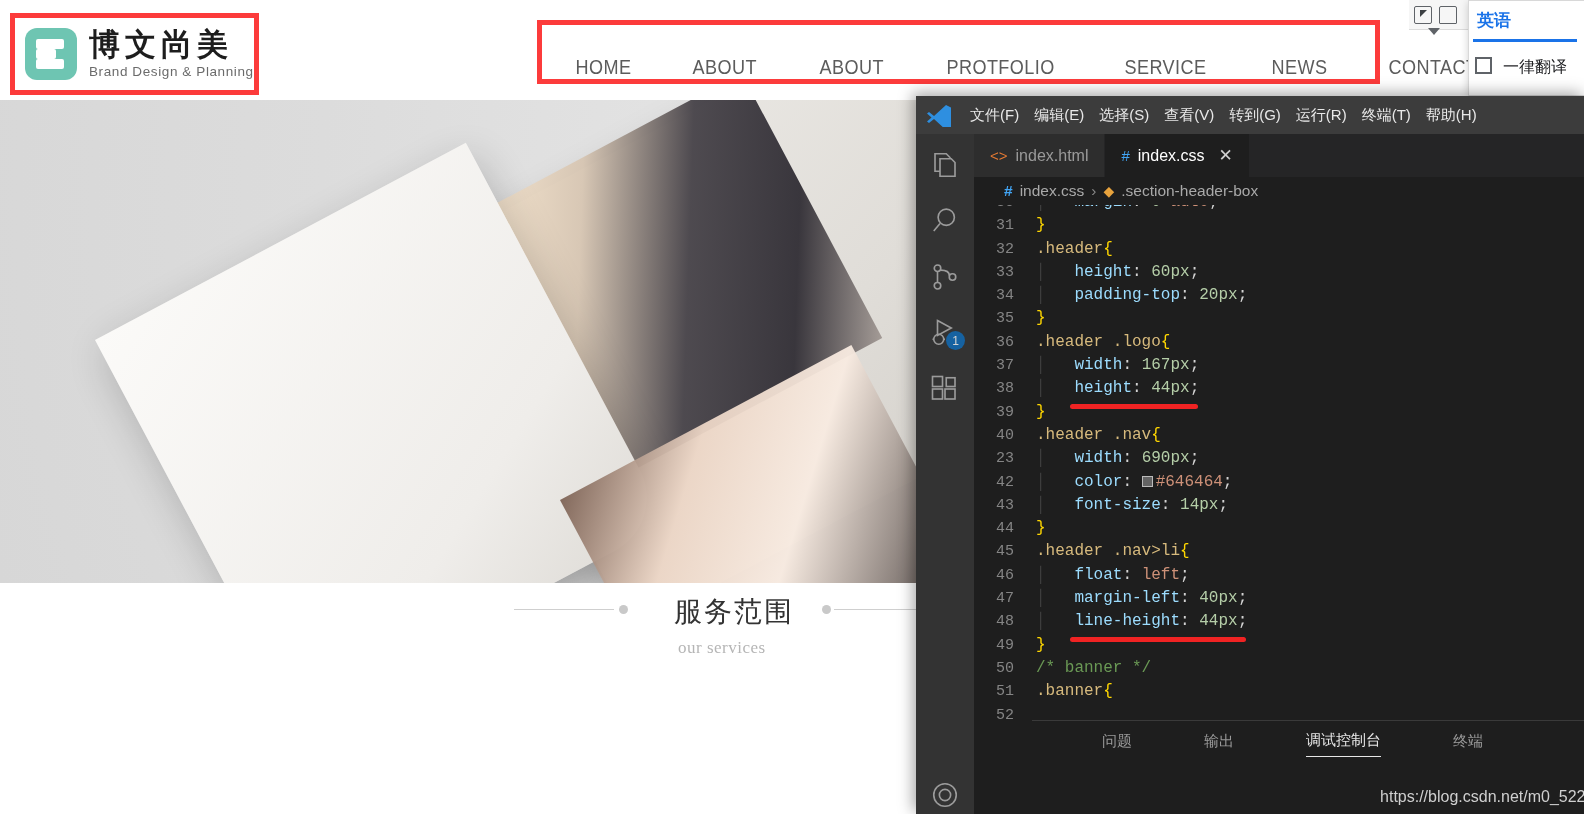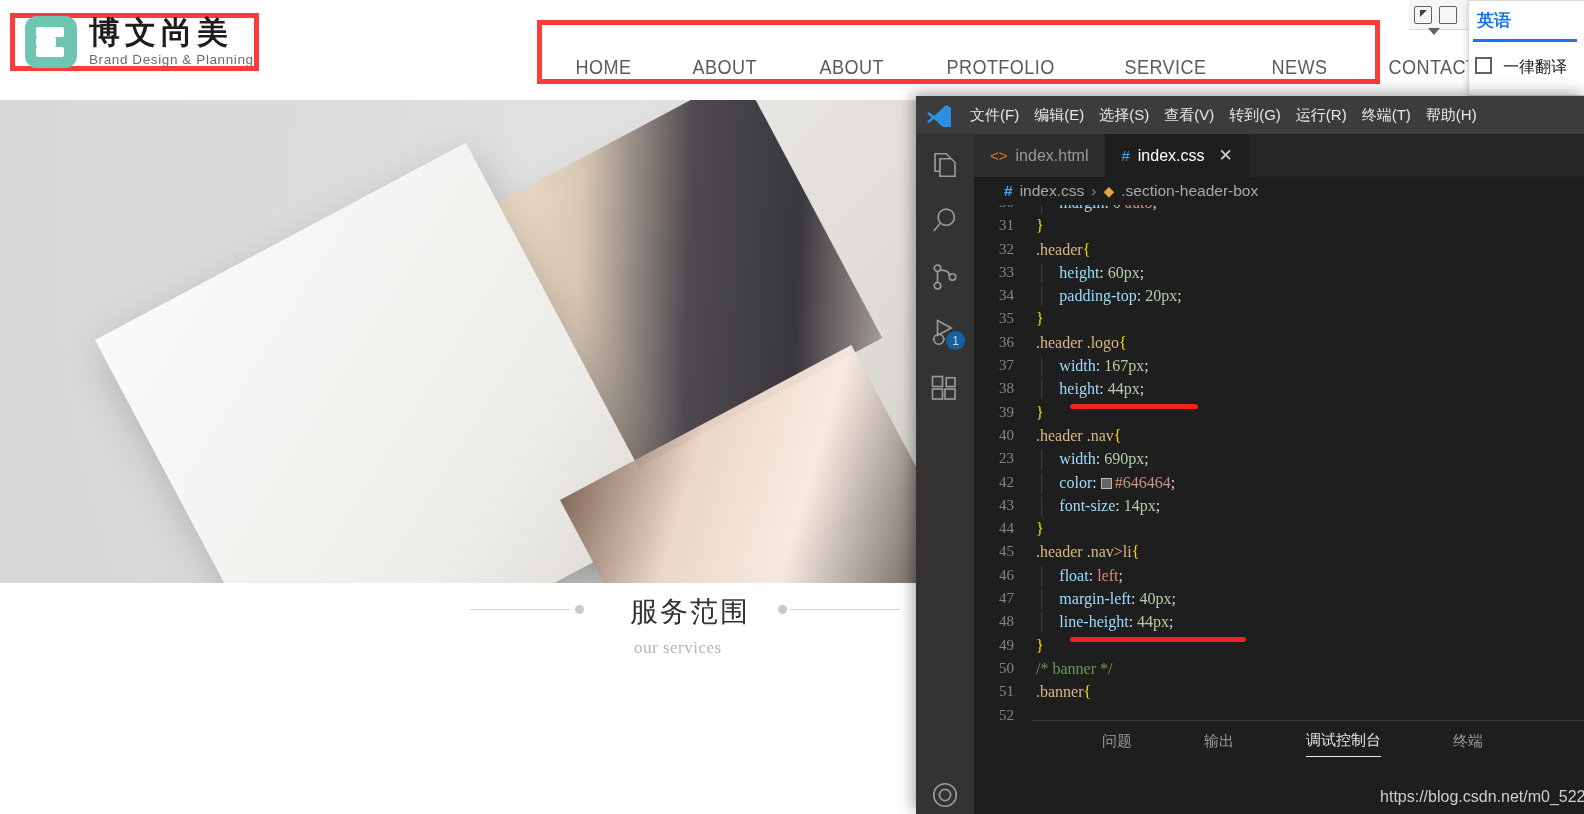--- a/index.html
+++ b/index.html
@@ -16,21 +16,21 @@
     position: absolute; left: 0; top: 0; width: 1584px; height: 814px;
     background: #ffffff;
   }
 
   
   #site-header {
     position: absolute; left: 0; top: 0; width: 1584px; height: 100px;
     background: #ffffff;
   }
   #logo-box {
-    position: absolute; left: 10px; top: 13px; width: 249px; height: 58px;
+    position: absolute; left: 10px; top: 13px; width: 249px; height: 82px;
     border: 5px solid #fc3b3b; background: #fff;
     display: flex; align-items: center; padding-left: 10px;
   }
   #logo-mark {
     width: 52px; height: 52px; border-radius: 12px;
     background: #6ec5b2; position: relative; flex: 0 0 auto;
   }
   #logo-mark::before {
     content: ""; position: absolute; left: 11px; top: 11px;
     width: 28px; height: 10px; background: #fff; border-radius: 2px;
@@ -112,21 +112,21 @@
   #ov-big { font-size: 96px; font-weight: 300; line-height: .9; color: #fdfdfd; opacity: .92; }
   #ov-cn { font-size: 34px; letter-spacing: 6px; margin-top: 14px; color: #fafafa; opacity: .9; }
   #ov-en { font-size: 16px; letter-spacing: 3px; margin-top: 6px; color: #f5f5f5; opacity: .85; }
   #ov-btn {
     margin-top: 22px; width: 150px; height: 44px;
     border: 1.5px solid rgba(255,255,255,.85); border-radius: 3px;
   }
 
   
   #services { position: absolute; left: 0; top: 583px; width: 1584px; height: 231px; background: #fff; }
-  #svc-head { position: relative; height: 105px; }
+  #svc-head { position: relative; height: 105px; margin-left: 44px; }
   #svc-title {
     position: absolute; left: 630px; top: 10px;
     font-size: 28px; color: #333; letter-spacing: 2px;
     font-family: "Liberation Sans", sans-serif;
   }
   #svc-sub {
     position: absolute; left: 634px; top: 55px;
     font-size: 17px; color: #b5b5b5; letter-spacing: .5px;
     font-family: "Liberation Serif", serif;
   }
@@ -242,21 +242,21 @@
   #bc-sep { color: #8a8a8a; }
   #bc-sym { color: #e8a33d; font-size: 14px; }
 
   #vs-editor {
     position: absolute; left: 0; top: 71px; width: 610px; height: 657px;
     overflow: hidden; background: #1e1e1e;
   }
   .code-line {
     display: flex; align-items: flex-end;
     height: 23.3px; font-size: 16px; line-height: 23.3px;
-    font-family: Liberation Serif, serif; white-space: pre;
+    font-family: Liberation Mono, monospace; white-space: pre;
   }
   .ln {
     width: 62px; text-align: right; padding-right: 22px; color: #858585;
     font-size: 15px; flex: 0 0 auto;
   }
   .code { color: #d4d4d4; position: relative; }
   .ind { color: #404040; }
   .sel { color: #d7ba7d; }
   .prop { color: #9cdcfe; }
   .val { color: #b5cea8; }

